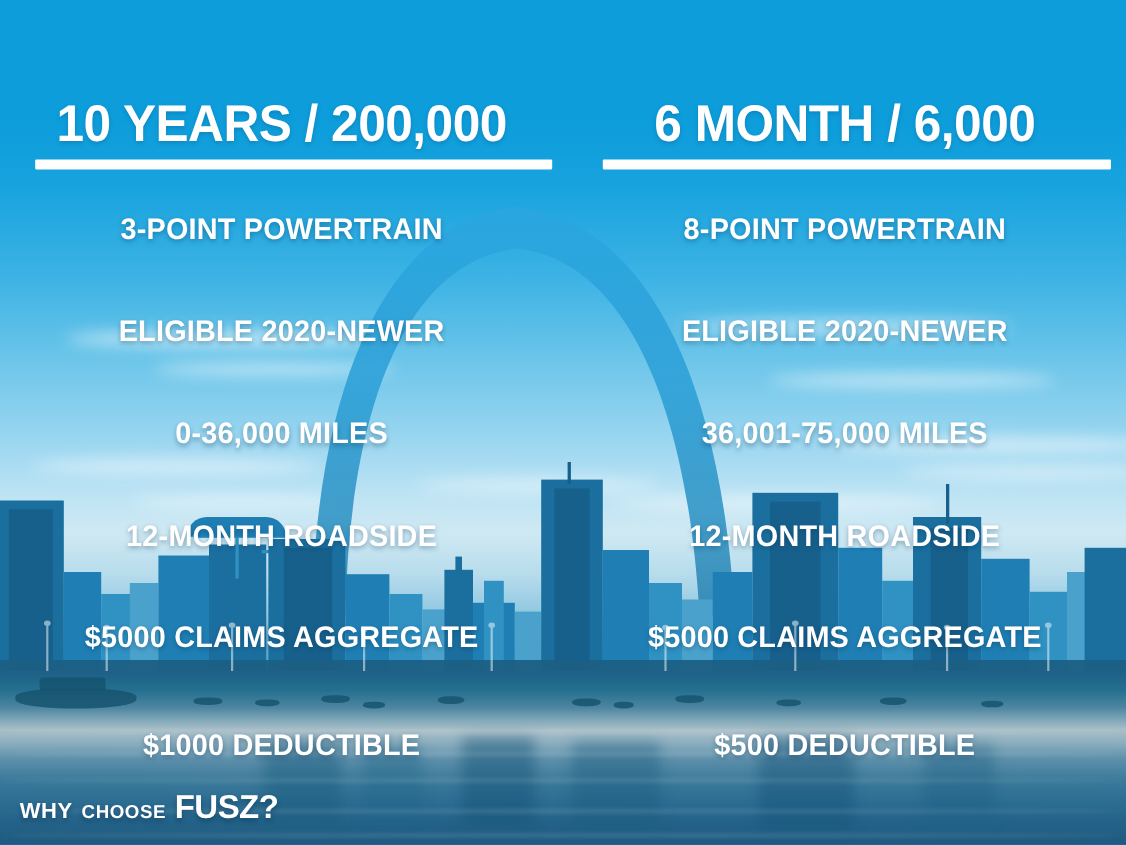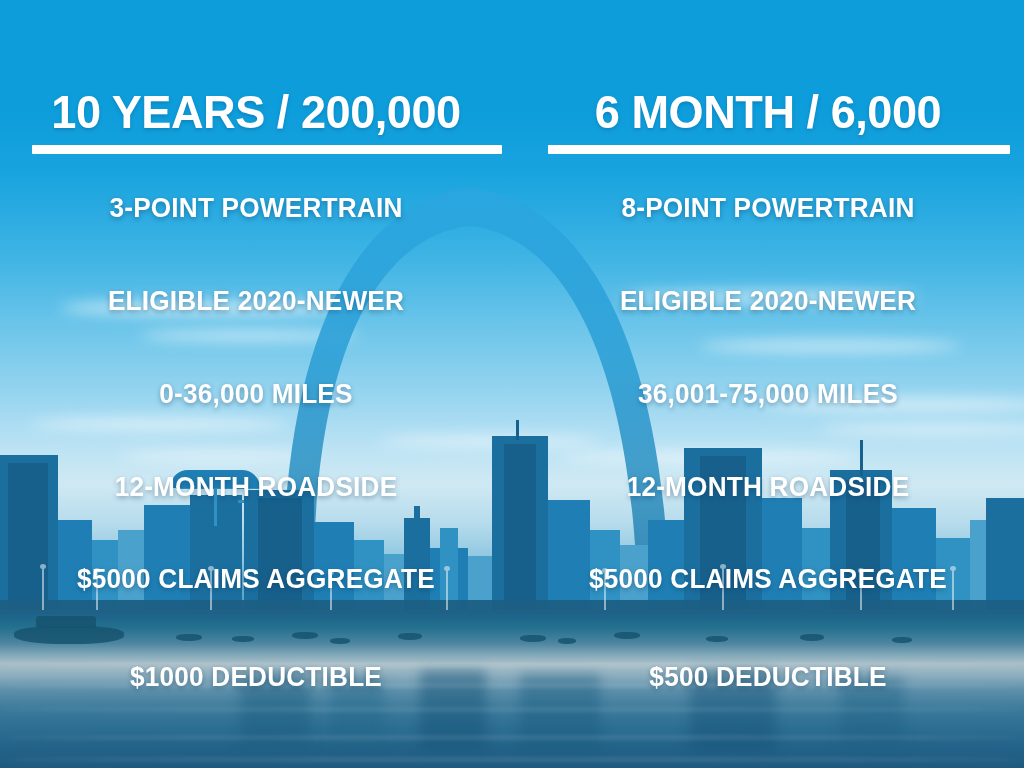--- a/index.html
+++ b/index.html
@@ -313,15 +313,20 @@
       <div class="row" style="top:288px;">ELIGIBLE 2020-NEWER</div>
       <div class="row" style="top:381px;">36,001-75,000 MILES</div>
       <div class="row" style="top:474px;">12-MONTH ROADSIDE</div>
       <div class="row" style="top:566px;">$5000 CLAIMS AGGREGATE</div>
       <div class="row" style="top:664px;">$500 DEDUCTIBLE</div>
     </div>
 
     <div class="rule rule-left"></div>
     <div class="rule rule-right"></div>
 
+    <div class="logo">
+      <span class="logo-why">WHY</span>
+      <span class="logo-choose">CHOOSE</span>
+      <span class="logo-fusz">FUSZ?</span>
+    </div>
 
   </div>
 </div>
 
 </body></html>

